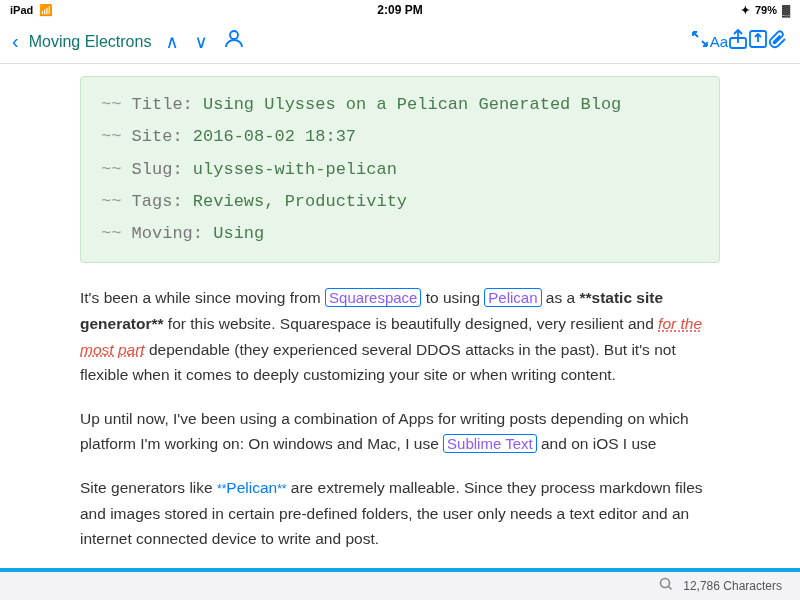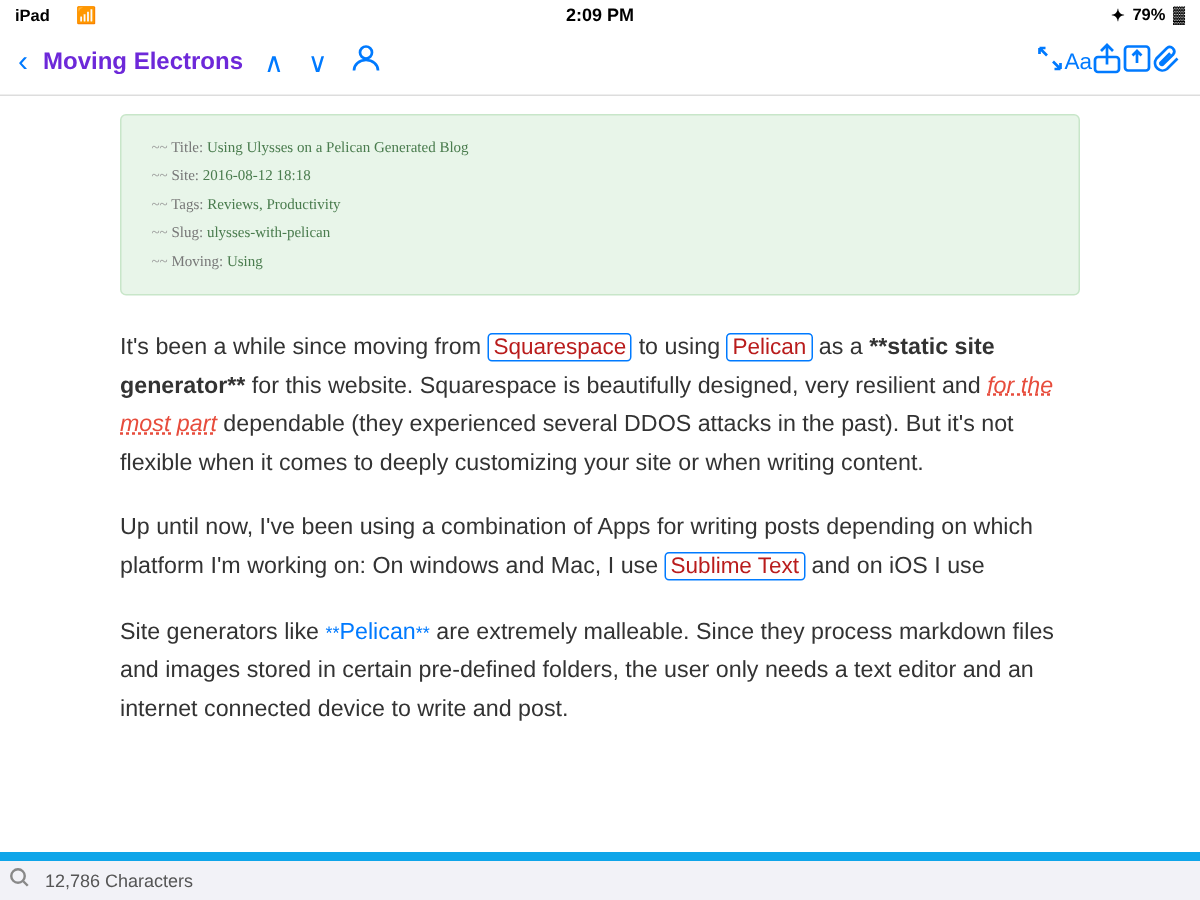--- a/index.html
+++ b/index.html
@@ -16,37 +16,37 @@
     .status-bar {
       background: white;
       height: 20px;
       display: flex;
       align-items: center;
       justify-content: space-between;
       padding: 0 10px;
       font-size: 11px;
       font-weight: 600;
     }
-    .status-left { display: flex; align-items: flex-end; gap: 18px; }
+    .status-left { display: flex; align-items: center; gap: 6px; }
     .status-center { position: absolute; left: 50%; transform: translateX(-50%); font-size: 12px; font-weight: 600; text-align: center; }
     .status-right { display: flex; align-items: center; gap: 5px; font-size: 11px; }
 
     
     .nav-bar {
       background: white;
       height: 44px;
       display: flex;
       align-items: center;
       justify-content: space-between;
       padding: 0 12px;
       border-bottom: 1px solid #ddd;
     }
     .nav-left { display: flex; align-items: center; gap: 10px; }
     .nav-back-arrow { font-size: 20px; color: #007AFF; }
-    .nav-title { color: #6d28d9; font-size: 16px; font-weight: 700; }
+    .nav-title { color: #0f766e; font-size: 16px; font-weight: 400; }
     .nav-arrows { display: flex; gap: 8px; }
     .nav-arrow-btn { color: #007AFF; font-size: 18px; background: none; border: none; cursor: pointer; padding: 2px 4px; }
     .nav-person-icon { color: #007AFF; font-size: 20px; }
     .nav-right { display: flex; align-items: center; }
     .nav-icon-btn { color: #007AFF; font-size: 18px; background: none; border: none; cursor: pointer; }
 
     
     .main-content {
       background: white;
       height: calc(600px - 20px - 44px - 32px);
@@ -56,42 +56,42 @@
 
     
     .frontmatter {
       background: #e8f5e9;
       border: 1px solid #c8e6c9;
       margin: 12px 80px;
       padding: 12px 20px;
       border-radius: 4px;
     }
     .frontmatter-line {
-      font-size: 10px;
+      font-size: 17px;
       color: #555;
       line-height: 1.9;
-      font-family: Liberation Serif, serif;
+      font-family: Liberation Mono, monospace;
     }
     .frontmatter-tilde { color: #999; }
     .frontmatter-key { color: #777; }
     .frontmatter-value { color: #4a7c4e; }
 
     
     .article-body {
       padding: 10px 80px;
       font-size: 15.5px;
       color: #333;
       line-height: 1.65;
     }
     .article-para {
       margin-bottom: 18px;
     }
 
     .link-highlight {
-      color: #b91c1c;
+      color: #8b5cf6;
       border: 1.5px solid #007AFF;
       border-radius: 3px;
       padding: 0 3px;
       font-size: 15px;
     }
     .bold-code {
       font-weight: bold;
       color: #333;
     }
     .italic-red {
@@ -104,25 +104,26 @@
     }
 
     
     .bottom-bar {
       position: absolute;
       bottom: 0;
       left: 0;
       right: 0;
       height: 32px;
       background: #f2f2f7;
-      border-top: 6px solid #0ea5e9;
+      border-top: 4px solid #0ea5e9;
       display: flex;
       align-items: center;
-      padding: 0 6px;
+      padding: 0 18px;
       gap: 10px;
+      justify-content: flex-end;
     }
     .char-count { font-size: 12px; color: #555; }
   </style>
 </head>
 <body>
 
 <div class="status-bar">
   <div class="status-left">
     <span>iPad</span>
     <span>📶</span>
@@ -183,31 +184,31 @@
 
   <div class="frontmatter">
     <div class="frontmatter-line">
       <span class="frontmatter-tilde">~~</span>
       <span class="frontmatter-key"> Title: </span>
       <span class="frontmatter-value">Using Ulysses on a Pelican Generated Blog</span>
     </div>
     <div class="frontmatter-line">
       <span class="frontmatter-tilde">~~</span>
       <span class="frontmatter-key"> Site: </span>
-      <span class="frontmatter-value">2016-08-12 18:18</span>
+      <span class="frontmatter-value">2016-08-02 18:37</span>
+    </div>
+    <div class="frontmatter-line">
+      <span class="frontmatter-tilde">~~</span>
+      <span class="frontmatter-key"> Slug: </span>
+      <span class="frontmatter-value">ulysses-with-pelican</span>
     </div>
     <div class="frontmatter-line">
       <span class="frontmatter-tilde">~~</span>
       <span class="frontmatter-key"> Tags: </span>
       <span class="frontmatter-value">Reviews, Productivity</span>
-    </div>
-    <div class="frontmatter-line">
-      <span class="frontmatter-tilde">~~</span>
-      <span class="frontmatter-key"> Slug: </span>
-      <span class="frontmatter-value">ulysses-with-pelican</span>
     </div>
     <div class="frontmatter-line">
       <span class="frontmatter-tilde">~~</span>
       <span class="frontmatter-key"> Moving: </span>
       <span class="frontmatter-value">Using</span>
     </div>
   </div>
 
   <div class="article-body">
 

